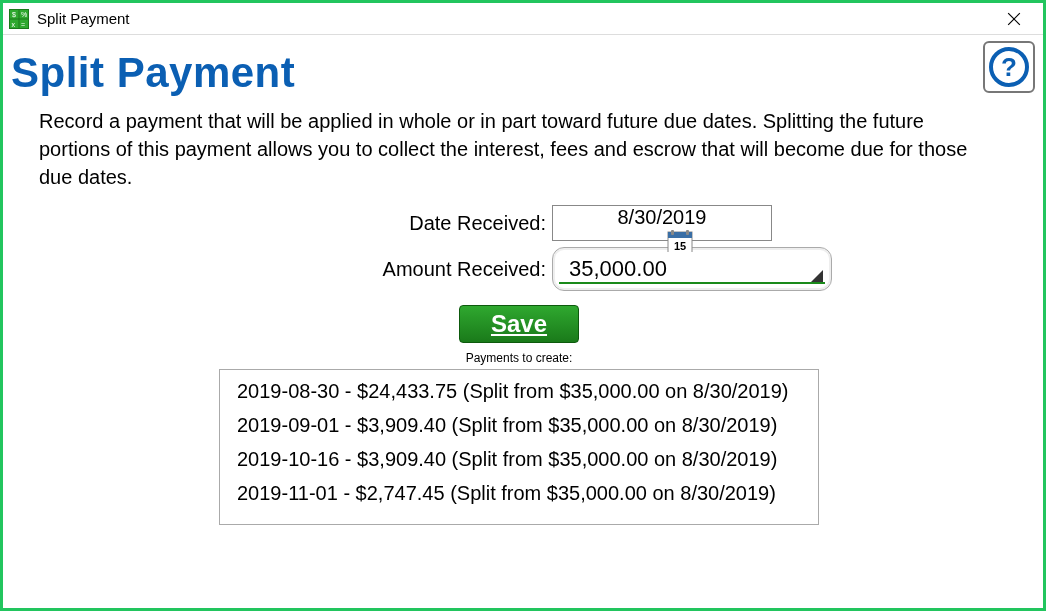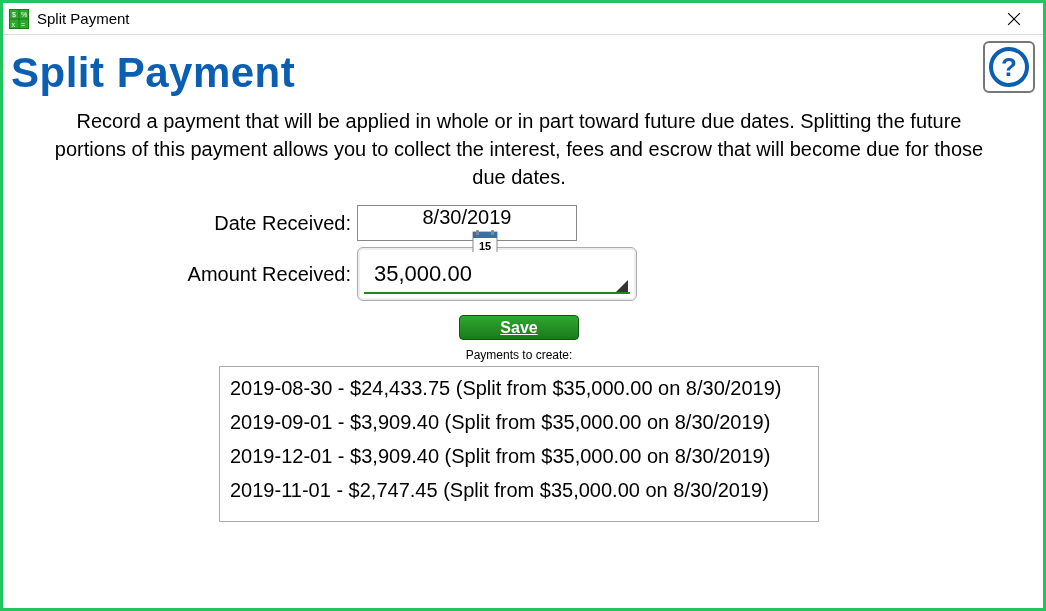--- a/index.html
+++ b/index.html
@@ -72,30 +72,29 @@
   }
   .help-circle {
     width: 40px;
     height: 40px;
     display: flex;
     align-items: center;
     justify-content: center;
   }
   .desc {
     font-size: 20px;
-    text-align: center;
     line-height: 1.4;
     margin: 0 auto 14px auto;
     max-width: 960px;
     color: #000;
   }
   .form-row {
     display: flex;
     align-items: center;
-    justify-content: flex-start;
+    justify-content: center;
     margin: 6px 0;
   }
   .form-label {
     font-size: 20px;
     text-align: right;
     margin-right: 6px;
     width: 340px;
     color: #000;
   }
   .date-box {
@@ -112,23 +111,23 @@
   }
   .date-text { flex: 1 1 auto; }
   .cal-icon {
     width: 26px;
     height: 26px;
     flex: 0 0 auto;
     margin-left: 36px;
   }
   .amount-wrap {
     width: 280px;
-    height: 54px;
+    height: 44px;
     border: 1px solid #aaa;
-    border-radius: 6px;
+    border-radius: 12px;
     padding: 4px 6px;
     background: #fff;
     box-shadow: 0 0 0 2px #eee inset;
     display: flex;
     align-items: stretch;
   }
   .amount-inner {
     flex: 1 1 auto;
     position: relative;
     display: flex;
@@ -149,41 +148,41 @@
     right: 2px;
     bottom: 2px;
     width: 0; height: 0;
     border-left: 14px solid transparent;
     border-bottom: 14px solid #333;
   }
   .save-btn {
     display: block;
     margin: 14px auto 8px auto;
     width: 120px;
-    height: 25px;
+    height: 38px;
     background: linear-gradient(#2fa82f, #1a7a1a);
     border: 1px solid #0d5a0d;
     border-radius: 4px;
     color: #fff;
-    font-size: 16px;
+    font-size: 24px;
     font-weight: 700;
     cursor: pointer;
     text-decoration: underline;
   }
   .payments-label {
     font-size: 12px;
     text-align: center;
     margin-top: 6px;
     color: #000;
   }
   .payments-list {
     width: 600px;
     margin: 4px auto 0 auto;
     border: 1px solid #aaa;
-    padding: 4px 10px 14px 10px;
+    padding: 4px 10px 14px 17px;
     font-size: 20px;
     line-height: 1.7;
     background: #fff;
     color: #000;
   }
   .payments-list div { white-space: nowrap; }
   .amount-input {
     border: none;
     outline: none;
     font-size: 22px;
@@ -263,18 +262,18 @@
       </div>
     </div>
 
     <button class="save-btn">Save</button>
 
     <div class="payments-label">Payments to create:</div>
 
     <div class="payments-list">
       <div>2019-08-30 - $24,433.75 (Split from $35,000.00 on 8/30/2019)</div>
       <div>2019-09-01 - $3,909.40 (Split from $35,000.00 on 8/30/2019)</div>
-      <div>2019-12-01 - $3,909.40 (Split from $35,000.00 on 8/30/2019)</div>
+      <div>2019-10-16 - $3,909.40 (Split from $35,000.00 on 8/30/2019)</div>
       <div>2019-11-01 - $2,747.45 (Split from $35,000.00 on 8/30/2019)</div>
     </div>
 
   </div>
 </div>
 
 </body></html>

